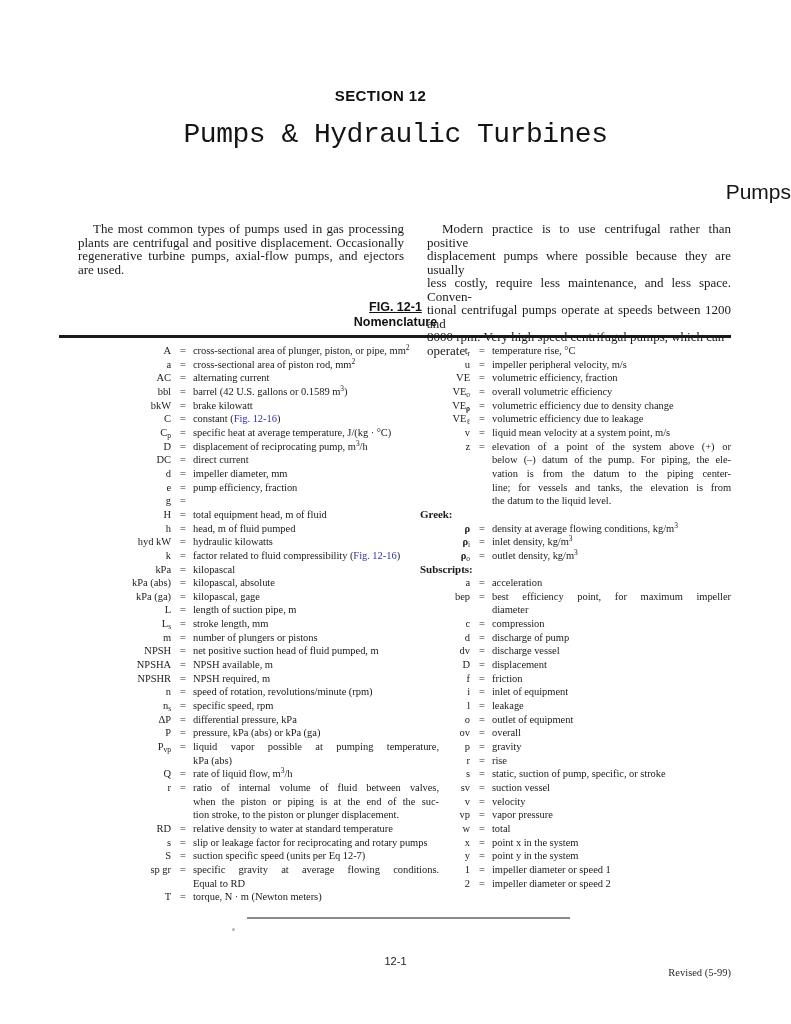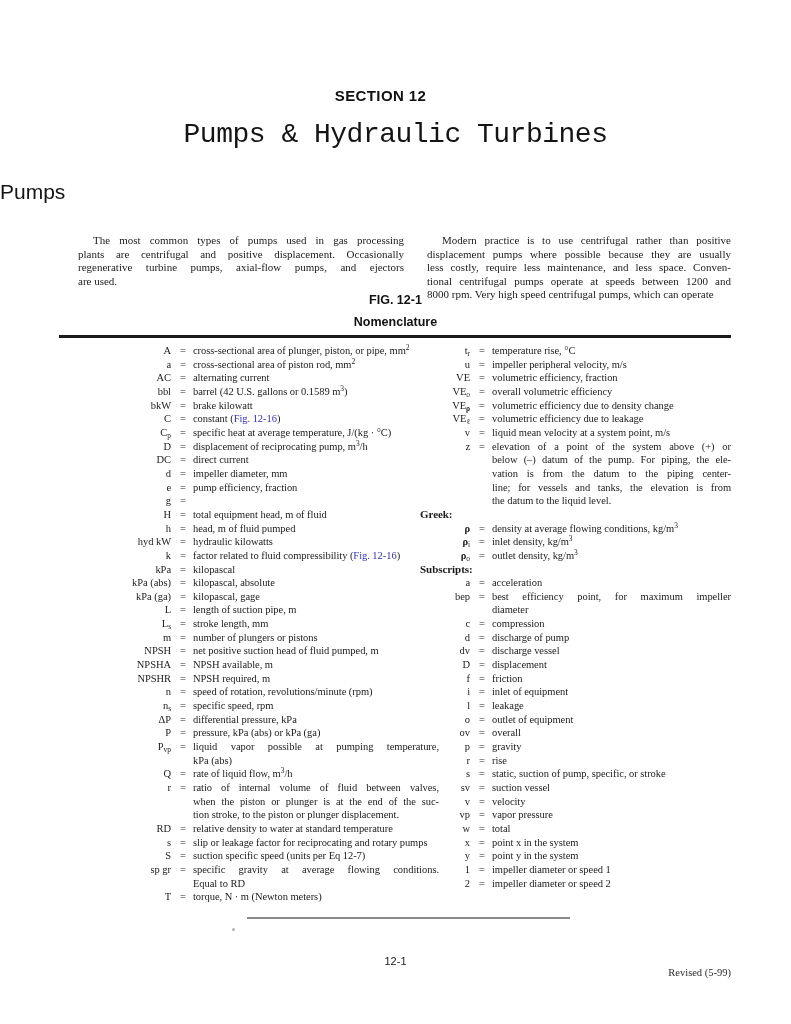--- a/index.html
+++ b/index.html
@@ -15,38 +15,38 @@
     position:absolute;top:87px;left:0;width:761px;text-align:center;
     font-family:"Liberation Sans",sans-serif;font-weight:bold;font-size:15px;
     letter-spacing:.4px;color:#111;
   }
   .main-title{
     position:absolute;top:119px;left:0;width:791px;text-align:center;margin:0;
     font-family:Liberation Mono, monospace;font-weight:400;font-size:28px;
     letter-spacing:-.5px;color:#141414;
   }
   .subtitle{
-    position:absolute;top:180px;left:0;width:791px;text-align:left;
+    position:absolute;top:180px;left:0;width:791px;text-align:right;
     font-family:"Liberation Sans",sans-serif;font-weight:400;font-size:21px;color:#141414;
   }
 
   
-  .intro{position:absolute;top:234px;font-size:11px;line-height:13.5px;}
+  .intro{position:absolute;top:222px;font-size:13px;line-height:13.5px;}
   .intro-left{left:78px;width:326px;}
   .intro-right{left:427px;width:304px;}
   .pline{text-align:left;}
   .pline.just{text-align:justify;text-align-last:justify;}
   .pline.indent{text-indent:15px;}
 
   
   .fig-label,.fig-title{
     position:absolute;left:0;width:791px;text-align:center;
     font-family:"Liberation Sans",sans-serif;font-weight:bold;font-size:12.5px;color:#111;
   }
-  .fig-label{top:293px;}
+  .fig-label{top:300px;text-decoration:underline;}
   .fig-title{top:315px;}
   .rule-top{position:absolute;top:335px;left:59px;width:672px;height:2.5px;background:#1a1a1a;}
 
   
   .nom-col{position:absolute;top:344px;font-size:10.5px;line-height:13.66px;letter-spacing:-.05px;}
   .nom-left{left:59px;width:380px;}
   .nom-right{left:420px;width:311px;}
   .nom-row{display:flex;}
   .nom-sym{flex:none;text-align:right;white-space:nowrap;}
   .nom-left .nom-sym{width:112px;}
@@ -313,21 +313,21 @@
         <div class="nom-eq">=</div>
         <div class="nom-def">
           <div class="dline single">rate of liquid flow, m<sup>3</sup>/h</div>
         </div>
       </div>
       <div class="nom-row">
         <div class="nom-sym">r</div>
         <div class="nom-eq">=</div>
         <div class="nom-def">
           <div class="dline just">ratio of internal volume of fluid between valves,</div>
-          <div class="dline just">when the piston or plunger is at the end of the suc-</div>
+          <div class="dline just">when the piston or piping is at the end of the suc-</div>
           <div class="dline last">tion stroke, to the piston or plunger displacement.</div>
         </div>
       </div>
       <div class="nom-row">
         <div class="nom-sym">RD</div>
         <div class="nom-eq">=</div>
         <div class="nom-def">
           <div class="dline single">relative density to water at standard temperature</div>
         </div>
       </div>

